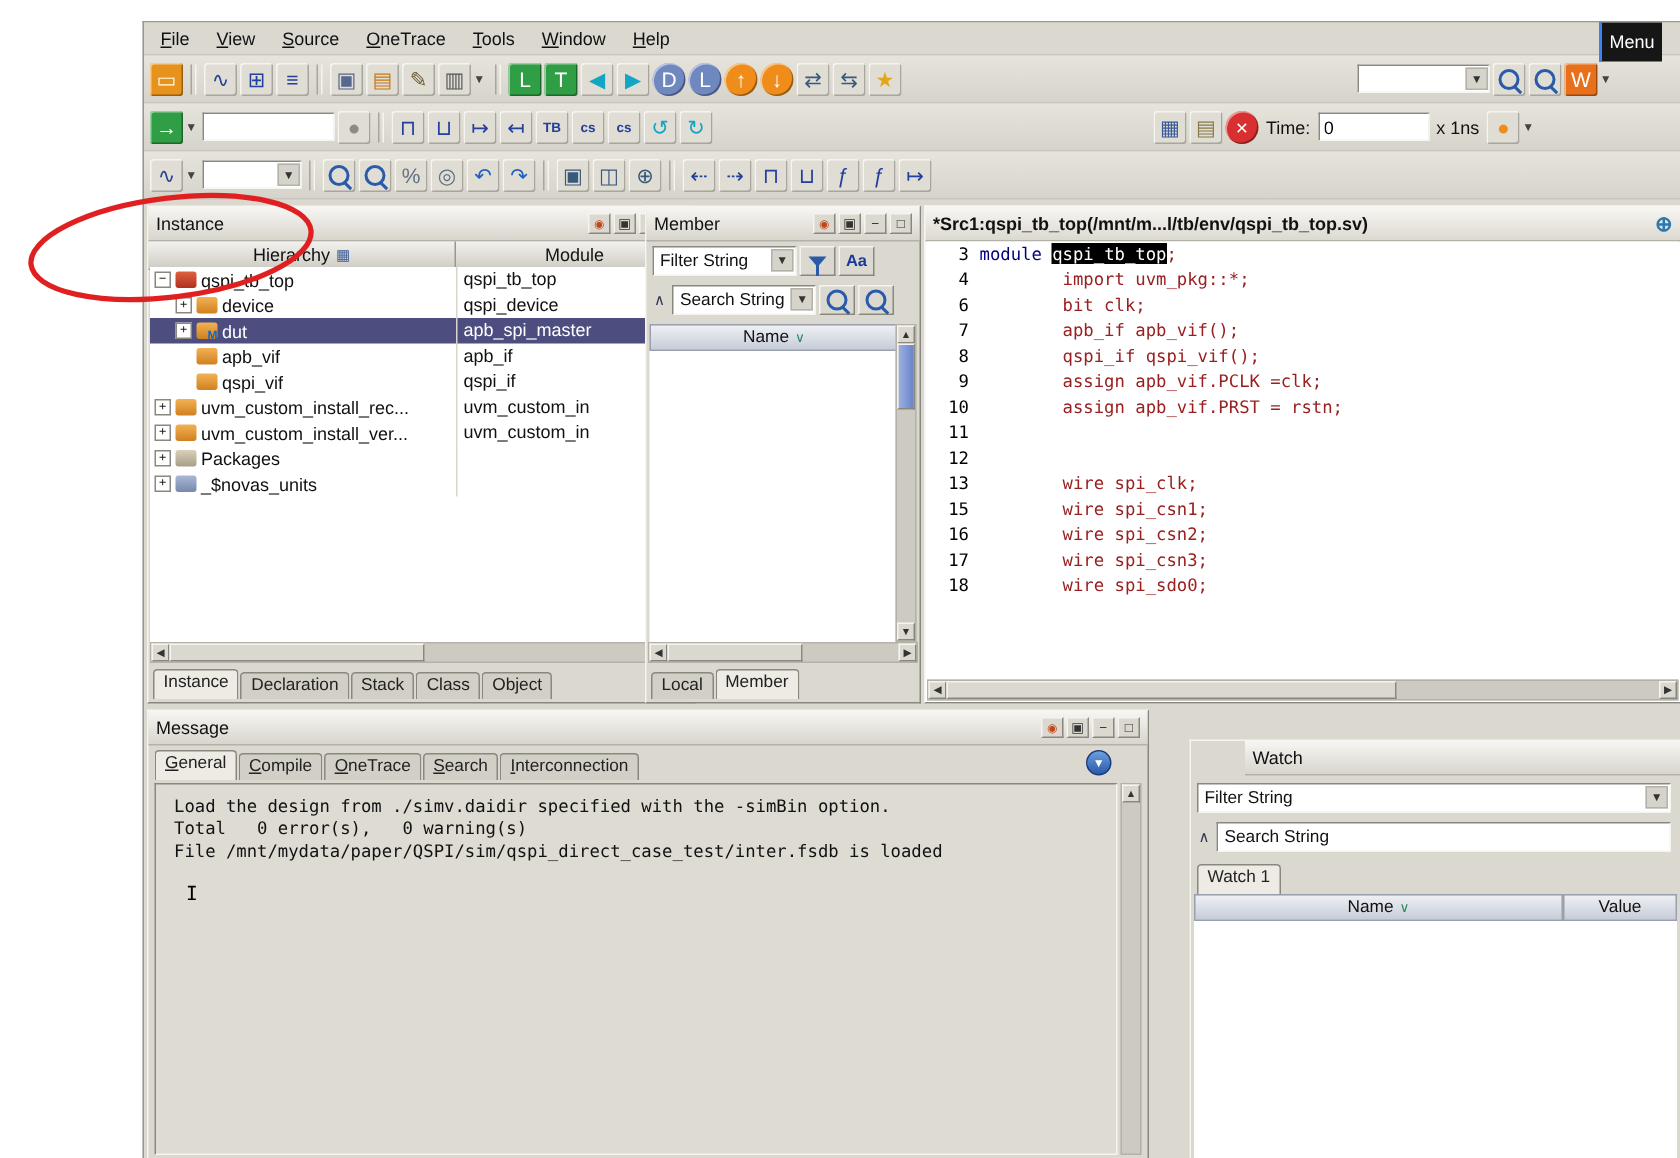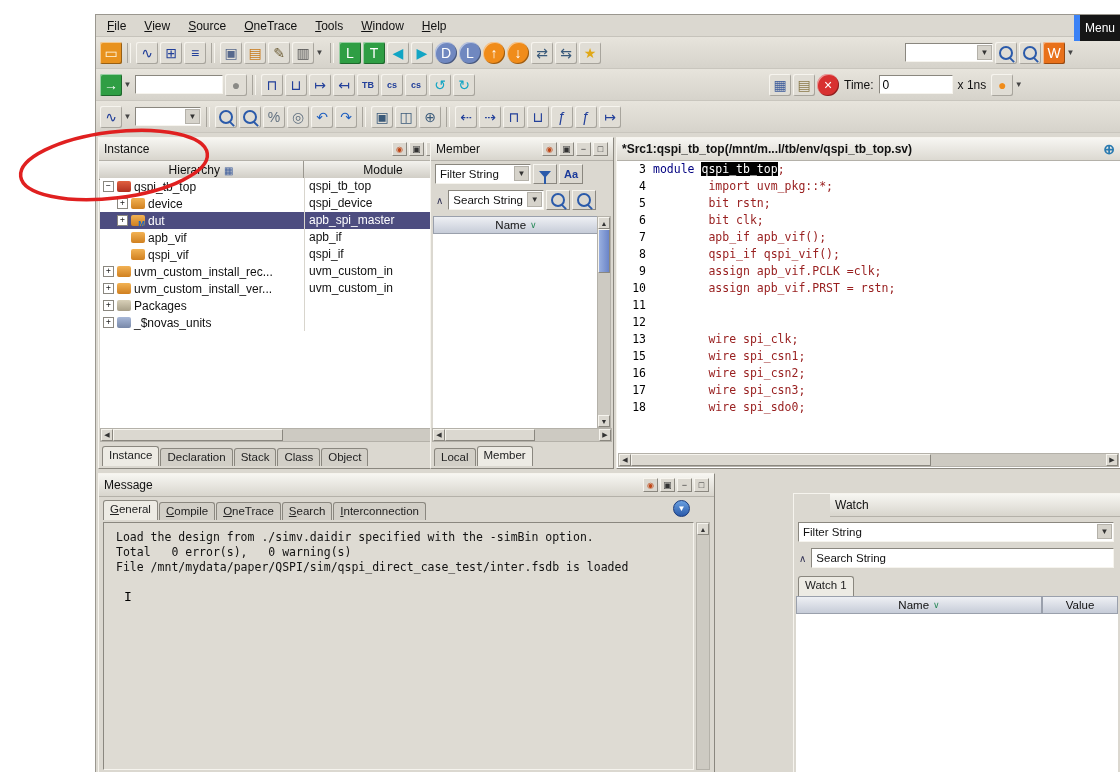--- a/index.html
+++ b/index.html
@@ -6,22 +6,22 @@
   body{font-family:"Liberation Sans",sans-serif;background:#fff;}
   .page{position:relative;width:1120px;height:772px;overflow:hidden;background:#fff;}
   .app{position:absolute;left:95px;top:14px;width:1025px;height:758px;background:#dbd8d0;
        border-left:1px solid #9a978f;border-top:1px solid #9a978f;font-size:12px;color:#111;box-sizing:border-box;}
 
   
   .menubar{position:absolute;left:0;top:0;width:100%;height:22px;display:flex;align-items:center;
            background:#dbd8d0;border-bottom:1px solid #c6c3bb;padding-left:2px;box-sizing:border-box;}
   .menu-item{display:inline-block;padding:3px 9px;cursor:default;text-align:right;}
   .menu-item::first-letter{text-decoration:underline;}
-  .menu-overflow{position:absolute;right:0;top:0;height:26px;background:#161616;color:#fff;display:flex;
-                 align-items:center;padding:0 5px;font-size:12px;border-left:6px solid #3b82f6;z-index:5;}
+  .menu-overflow{position:absolute;right:12px;top:0;height:26px;background:#161616;color:#fff;display:flex;
+                 align-items:center;padding:0 5px;font-size:12px;border-left:2px solid #3b82f6;z-index:5;}
 
   
   .tbar{position:absolute;left:0;width:100%;height:32px;display:flex;align-items:center;padding:0 4px;
         box-sizing:border-box;border-bottom:1px solid #c9c6be;background:linear-gradient(#e7e4dc,#d6d3cb);}
   #tbar1{top:22px}#tbar2{top:54px}#tbar3{top:86px}
   .ticons{display:flex;align-items:center;gap:2px;}
   .tgroup{display:flex;align-items:center;}
   .tbtn{width:22px;height:22px;display:flex;align-items:center;justify-content:center;font-size:14px;
         background:#e0ddd5;border-radius:2px;box-sizing:border-box;
         box-shadow:inset 1px 1px 0 #f6f4ee, inset -1px -1px 0 #a8a59d;}
@@ -415,21 +415,20 @@
     </div>
 
     <div class="panel" id="source" style="left:520px;top:122px;width:505px;height:332px;">
       <div class="src-title">
         <span>*Src1:qspi_tb_top(/mnt/m...l/tb/env/qspi_tb_top.sv)</span>
         <span class="globe">⊕</span>
       </div>
       <div class="codearea">
         <div class="cline"><span class="lnum">3</span><span class="kw">module </span><span class="hl">qspi_tb_top</span><span>;</span></div>
         <div class="cline"><span class="lnum">4</span><span>        import uvm_pkg::*;</span></div>
-        <div class="cline"><span class="lnum">5</span><span>        bit rstn;</span></div>
         <div class="cline"><span class="lnum">6</span><span>        bit clk;</span></div>
         <div class="cline"><span class="lnum">7</span><span>        apb_if apb_vif();</span></div>
         <div class="cline"><span class="lnum">8</span><span>        qspi_if qspi_vif();</span></div>
         <div class="cline"><span class="lnum">9</span><span>        assign apb_vif.PCLK =clk;</span></div>
         <div class="cline"><span class="lnum">10</span><span>        assign apb_vif.PRST = rstn;</span></div>
         <div class="cline"><span class="lnum">11</span><span></span></div>
         <div class="cline"><span class="lnum">12</span><span></span></div>
         <div class="cline"><span class="lnum">13</span><span>        wire spi_clk;</span></div>
         <div class="cline"><span class="lnum">15</span><span>        wire spi_csn1;</span></div>
         <div class="cline"><span class="lnum">16</span><span>        wire spi_csn2;</span></div>
@@ -437,21 +436,21 @@
         <div class="cline"><span class="lnum">18</span><span>        wire spi_sdo0;</span></div>
       </div>
       <div class="hscroll" style="left:1px;right:1px;bottom:1px;">
         <span class="sarrow">◀</span>
         <span class="sthumb" style="width:300px"></span>
         <span style="flex:1"></span>
         <span class="sarrow">▶</span>
       </div>
     </div>
 
-    <div class="panel" id="message" style="left:2px;top:458px;width:617px;height:300px;">
+    <div class="panel" id="message" style="left:2px;top:458px;width:668px;height:300px;">
       <div class="ptitle">
         <span>Message</span>
         <span class="pbtns">
           <span class="pbtn pin">◉</span>
           <span class="pbtn">▣</span>
           <span class="pbtn">−</span>
           <span class="pbtn">□</span>
         </span>
       </div>
       <div class="mtabs">

